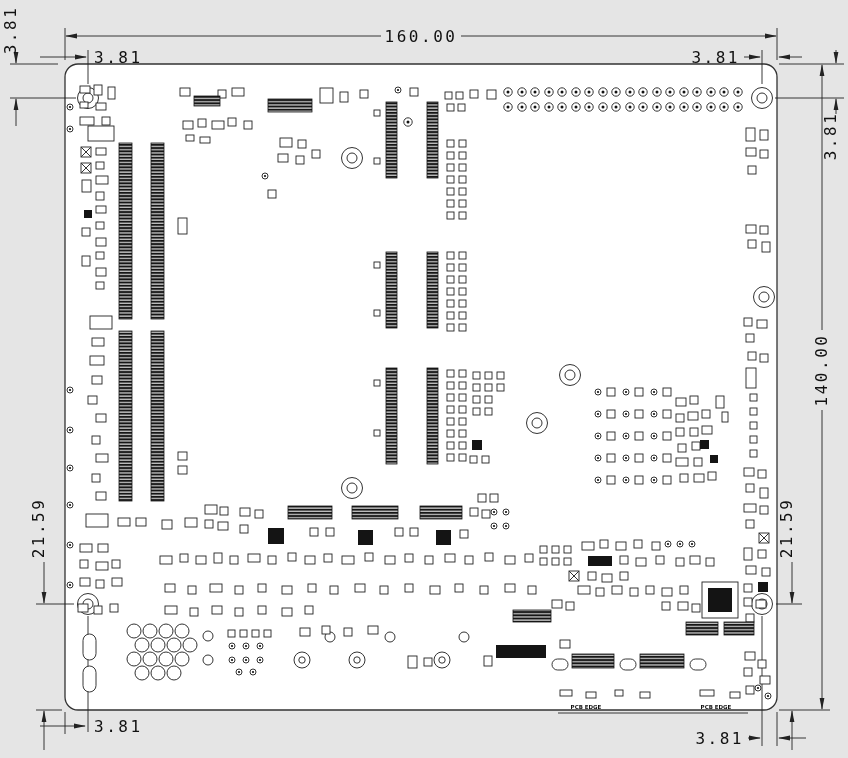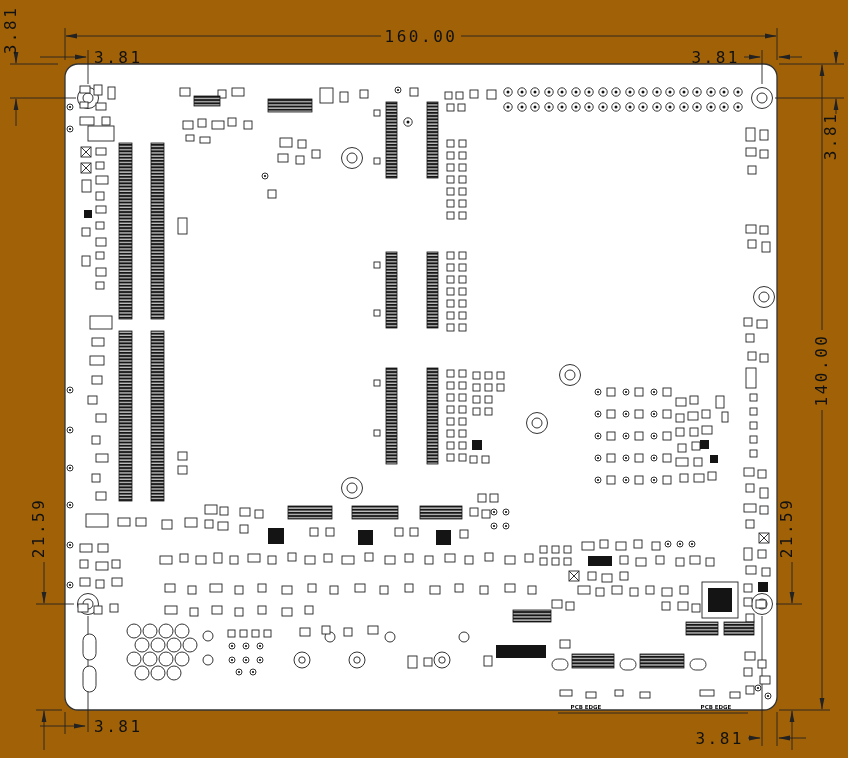--- a/index.html
+++ b/index.html
@@ -1,16 +1,16 @@
 <!DOCTYPE html>
 <html><head>
 <meta charset="utf-8">
 <style>
   html,body{margin:0;padding:0;background:#fff}
-  .stage{width:848px;height:758px;position:relative;background:#a16207;overflow:hidden}
+  .stage{width:848px;height:758px;position:relative;background:#e5e5e5;overflow:hidden}
   .board{fill:#fff;stroke:#333;stroke-width:1.3}
   .ln{fill:none;stroke:#333;stroke-width:1}
   .dim{fill:none;stroke:#222;stroke-width:0.9}
   .c{fill:#fff;stroke:#222;stroke-width:0.9}
   .f{fill:#141414;stroke:none}
   .h{stroke:#141414;stroke-width:0.8}
   .dimtxt{font:16px "DejaVu Sans Mono", monospace;fill:#111;letter-spacing:2.5px}
   .tinytxt{font:600 5.5px "DejaVu Sans", sans-serif;fill:#111}
 </style>
 </head>

